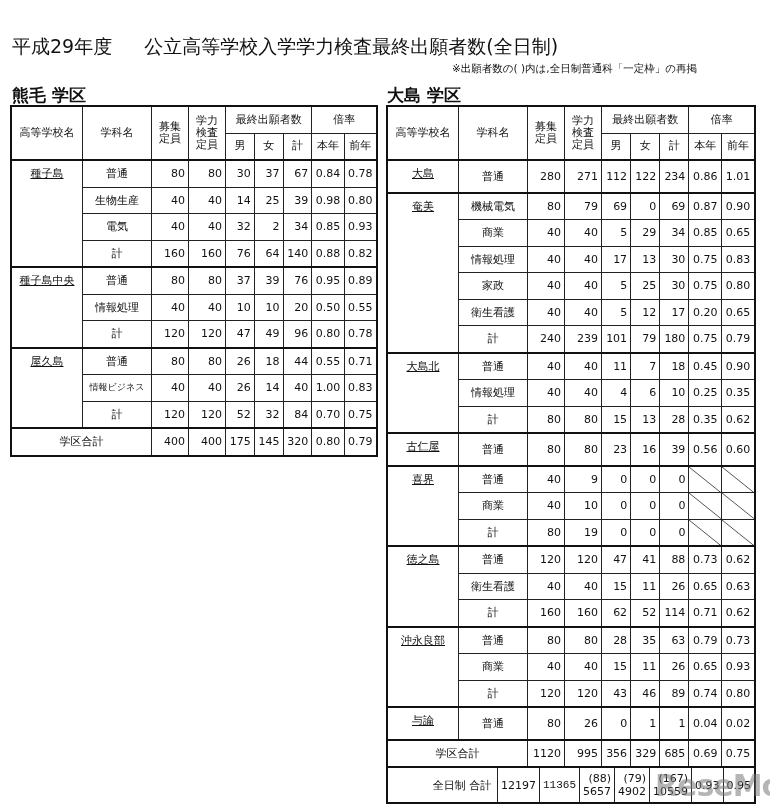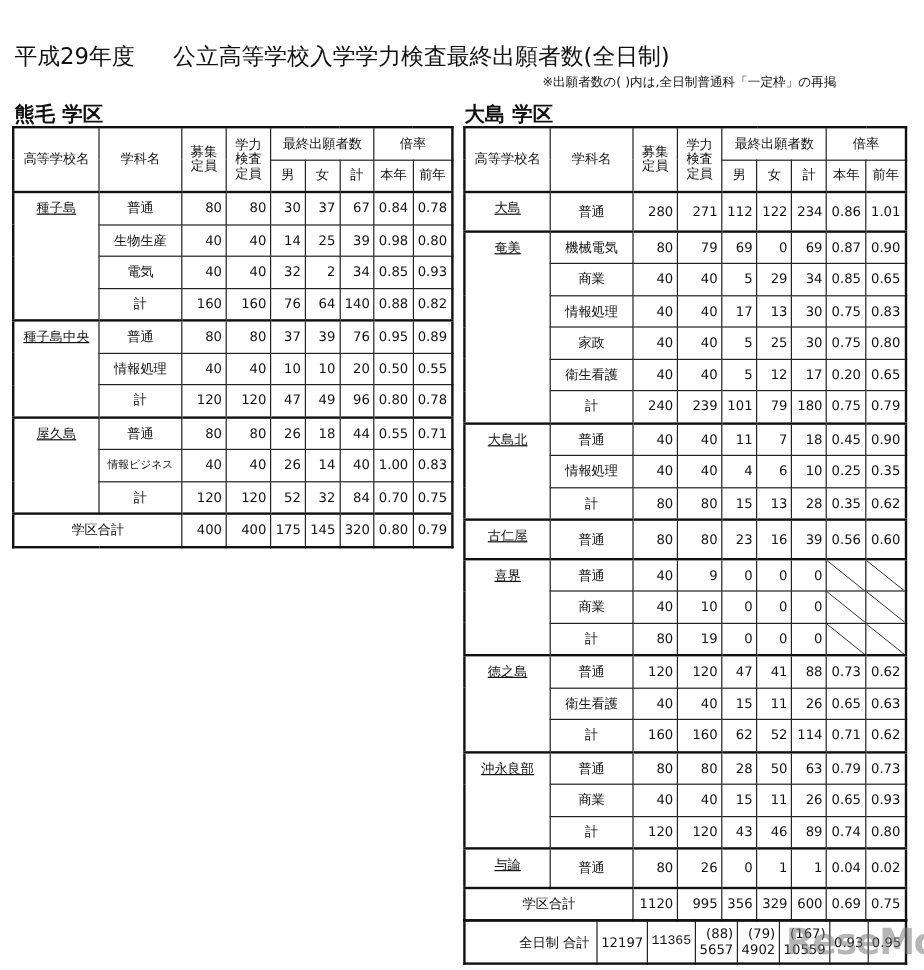--- a/index.html
+++ b/index.html
@@ -385,21 +385,21 @@
         <td class="num">114</td>
         <td class="rate">0.71</td>
         <td class="rate">0.62</td>
       </tr>
       <tr class="thick-top">
         <td class="school" rowspan="3">沖永良部</td>
         <td class="c">普通</td>
         <td class="num">80</td>
         <td class="num">80</td>
         <td class="num">28</td>
-        <td class="num">50</td>
+        <td class="num">35</td>
         <td class="num">63</td>
         <td class="rate">0.79</td>
         <td class="rate">0.73</td>
       </tr>
       <tr class="">
         <td class="c">商業</td>
         <td class="num">40</td>
         <td class="num">40</td>
         <td class="num">15</td>
         <td class="num">11</td>
@@ -427,21 +427,21 @@
         <td class="num">1</td>
         <td class="rate">0.04</td>
         <td class="rate">0.02</td>
       </tr>
       <tr class="thick-top">
     <td class="c" colspan="2">学区合計</td>
     <td class="num">1120</td>
     <td class="num">995</td>
     <td class="num">356</td>
     <td class="num">329</td>
-    <td class="num">600</td>
+    <td class="num">685</td>
     <td class="rate">0.69</td>
     <td class="rate">0.75</td>
   </tr>
     </tbody>
   </table>
 
 <table class="tbl outer tot" style="left:386px;top:766px;width:370px;">
   <tbody>
       <tr>
     <td class="c" style="width:98px;padding-left:42px;">全日制 合計</td>

